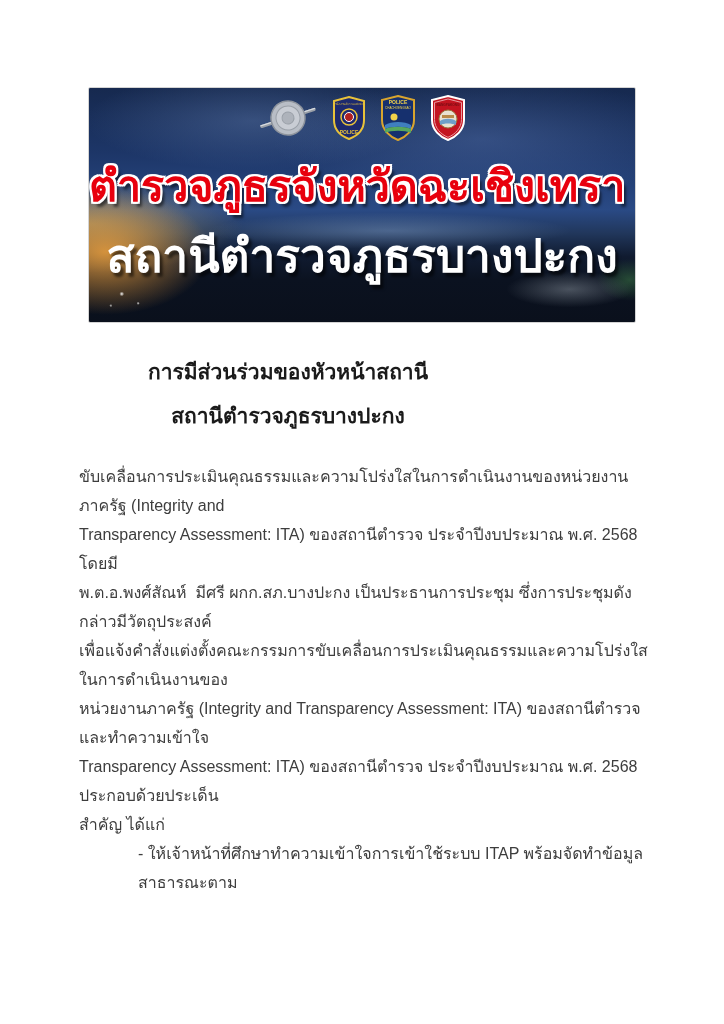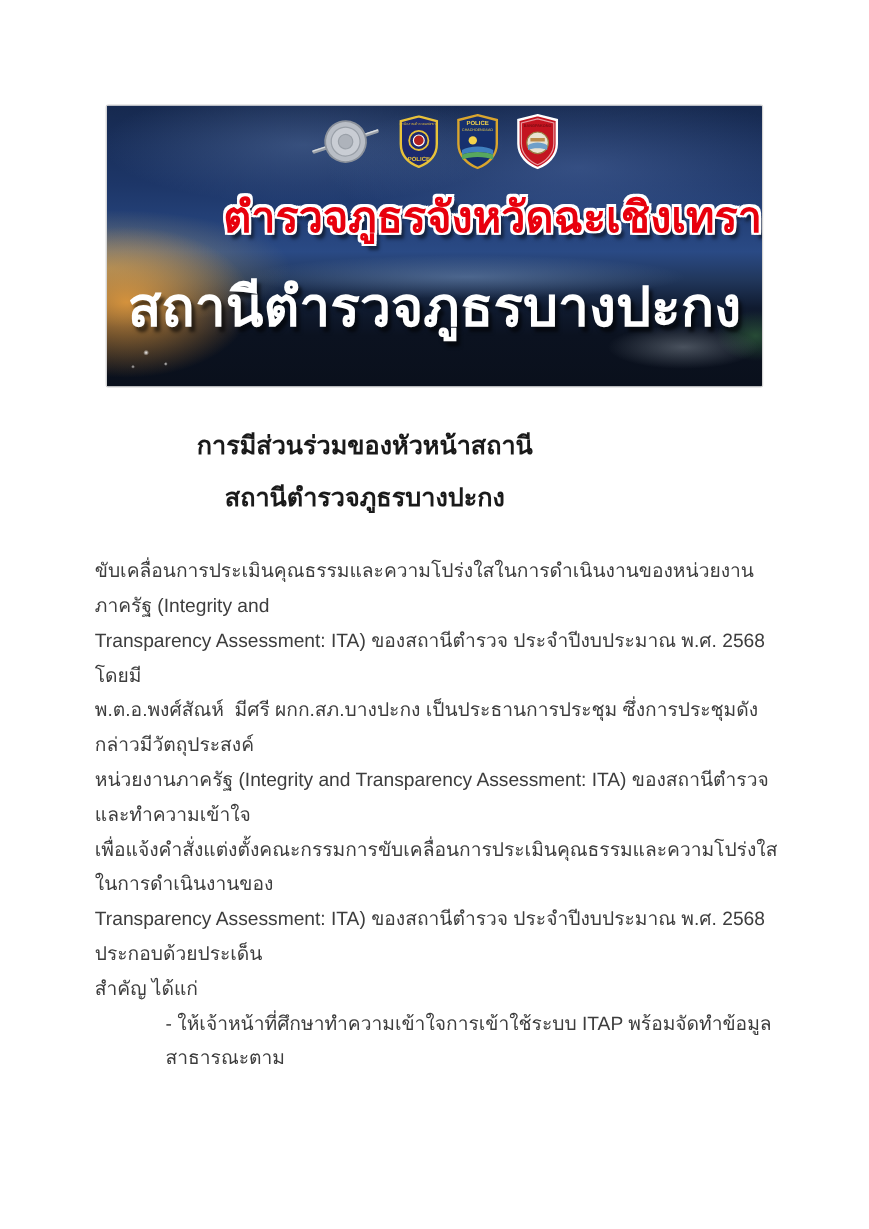--- a/index.html
+++ b/index.html
@@ -27,36 +27,36 @@
       radial-gradient(ellipse 240px 70px at 30% 14%, rgba(125,155,205,0.30), rgba(125,155,205,0) 70%),
       linear-gradient(180deg,#16294f 0%,#1d3668 28%,#2a4a85 52%,#21375c 62%,#101b30 72%,#0b1220 82%,#0a101c 100%);
   }
   .badges-row{
     position:absolute;top:7px;left:0;width:100%;
     display:flex;justify-content:center;align-items:center;gap:12px;
   }
   .badge{display:block;}
 
   .banner-title{
-    position:absolute;top:64px;left:0;width:100%;text-align:right;
-    font-size:36px;font-weight:800;letter-spacing:0px;color:#e8000d;
+    position:absolute;top:64px;left:0;width:100%;text-align:left;
+    font-size:43px;font-weight:800;letter-spacing:0px;color:#e8000d;
     text-shadow:
       -2px -2px 0 #fff, 2px -2px 0 #fff, -2px 2px 0 #fff, 2px 2px 0 #fff,
       0 -2px 0 #fff, 0 2px 0 #fff, -2px 0 0 #fff, 2px 0 0 #fff,
       4px 5px 3px rgba(0,0,0,0.55);
   }
   .banner-subtitle{
     position:absolute;top:131px;left:0;width:100%;text-align:center;
     font-size:46px;font-weight:800;color:#ffffff;
     text-shadow:3px 4px 3px rgba(0,0,0,0.6);
   }
 
   
   .doc-heading{
-    position:absolute;top:350px;left:16px;width:576px;text-align:center;
+    position:absolute;top:350px;left:0;width:576px;text-align:center;
     color:#1a1a1a;font-weight:bold;font-size:21px;line-height:44px;
   }
 
   
   .body-text{
     position:absolute;left:79px;top:462px;width:572px;
     font-size:16px;line-height:29px;color:#3d3d3d;
   }
   .line{white-space:pre-wrap;}
   .ind1{padding-left:51px;}
@@ -116,21 +116,21 @@
 
   <div class="doc-heading">
     <div>การมีส่วนร่วมของหัวหน้าสถานี</div>
     <div>สถานีตำรวจภูธรบางปะกง</div>
   </div>
 
   <div class="body-text">
     <div class="line">ขับเคลื่อนการประเมินคุณธรรมและความโปร่งใสในการดำเนินงานของหน่วยงานภาครัฐ (Integrity and</div>
     <div class="line">Transparency Assessment: ITA) ของสถานีตำรวจ ประจำปีงบประมาณ พ.ศ. 2568 โดยมี</div>
     <div class="line">พ.ต.อ.พงศ์สัณห์  มีศรี ผกก.สภ.บางปะกง เป็นประธานการประชุม ซึ่งการประชุมดังกล่าวมีวัตถุประสงค์</div>
+    <div class="line">เพื่อแจ้งคำสั่งแต่งตั้งคณะกรรมการขับเคลื่อนการประเมินคุณธรรมและความโปร่งใสในการดำเนินงานของ</div>
     <div class="line">หน่วยงานภาครัฐ (Integrity and Transparency Assessment: ITA) ของสถานีตำรวจ และทำความเข้าใจ</div>
-    <div class="line">เพื่อแจ้งคำสั่งแต่งตั้งคณะกรรมการขับเคลื่อนการประเมินคุณธรรมและความโปร่งใสในการดำเนินงานของ</div>
     <div class="line">Transparency Assessment: ITA) ของสถานีตำรวจ ประจำปีงบประมาณ พ.ศ. 2568 ประกอบด้วยประเด็น</div>
     <div class="line">สำคัญ ได้แก่</div>
     <div class="line ind2">- ให้เจ้าหน้าที่ศึกษาทำความเข้าใจการเข้าใช้ระบบ ITAP พร้อมจัดทำข้อมูลสาธารณะตาม</div>
 
   </div>
 
 </div>
 
 </body></html>

